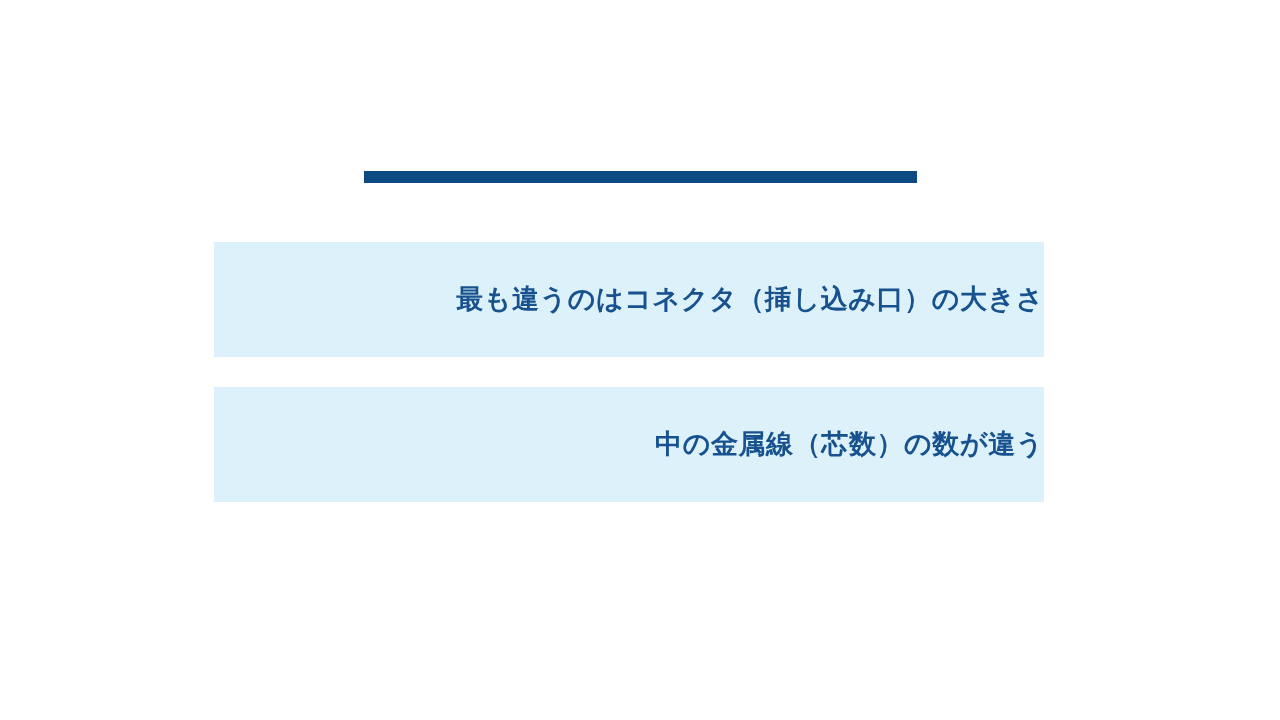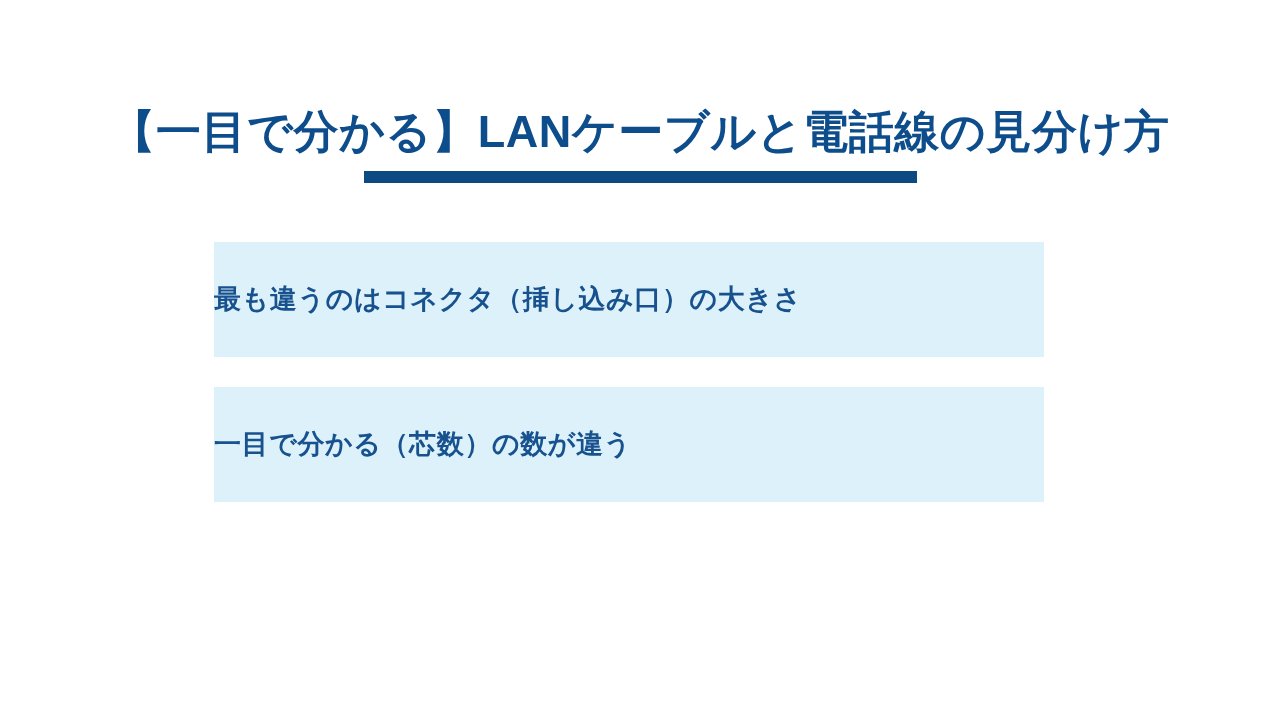--- a/index.html
+++ b/index.html
@@ -70,55 +70,52 @@
     flex-direction: column;
     gap: 30px;
   }
 
   .point-box {
     width: 830px;
     height: 115px;
     background: #ddf1fa;
     display: flex;
     align-items: center;
-    justify-content: flex-start;
+    justify-content: flex-end;
     box-sizing: border-box;
   }
 
   .point-text {
     display: block;
     font-size: 27px;
     font-weight: bold;
     line-height: 1.3;
     letter-spacing: 0.6px;
     color: #17528f;
     text-align: center;
     white-space: nowrap;
     font-family: "Liberation Sans", "DejaVu Sans", sans-serif;
   }
 </style>
 </head>
 <body>
 
 <div class="slide">
 
-  <div class="title-block">
-    <h1 class="slide-title">【一目で分かる】LANケーブルと電話線の見分け方</h1>
-  </div>
 
   <div class="title-rule-wrap">
     <div class="title-rule"></div>
   </div>
 
   <div class="points">
 
     <div class="point-box">
       <span class="point-text">最も違うのはコネクタ（挿し込み口）の大きさ</span>
     </div>
 
     <div class="point-box">
-      <span class="point-text">一目で分かる（芯数）の数が違う</span>
+      <span class="point-text">中の金属線（芯数）の数が違う</span>
     </div>
 
 
   </div>
 
 </div>
 
 </body></html>

